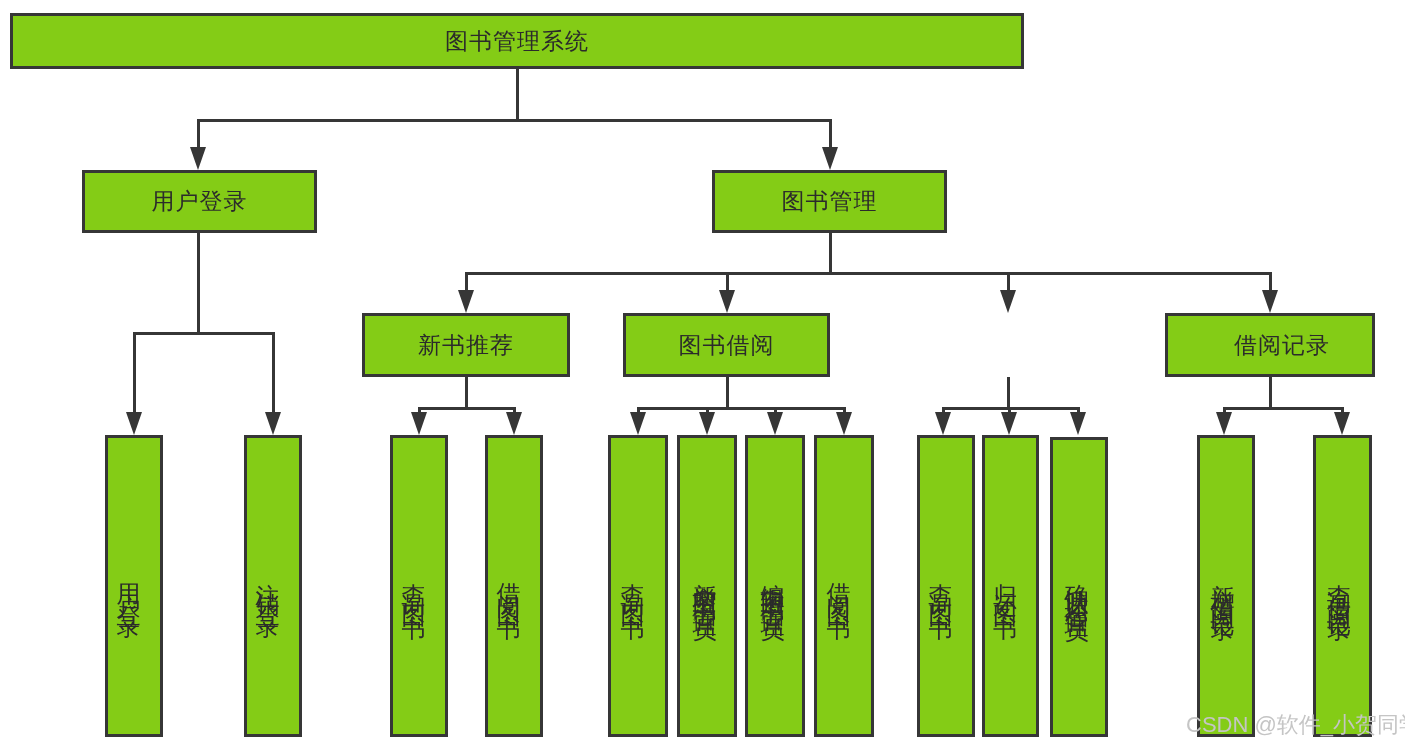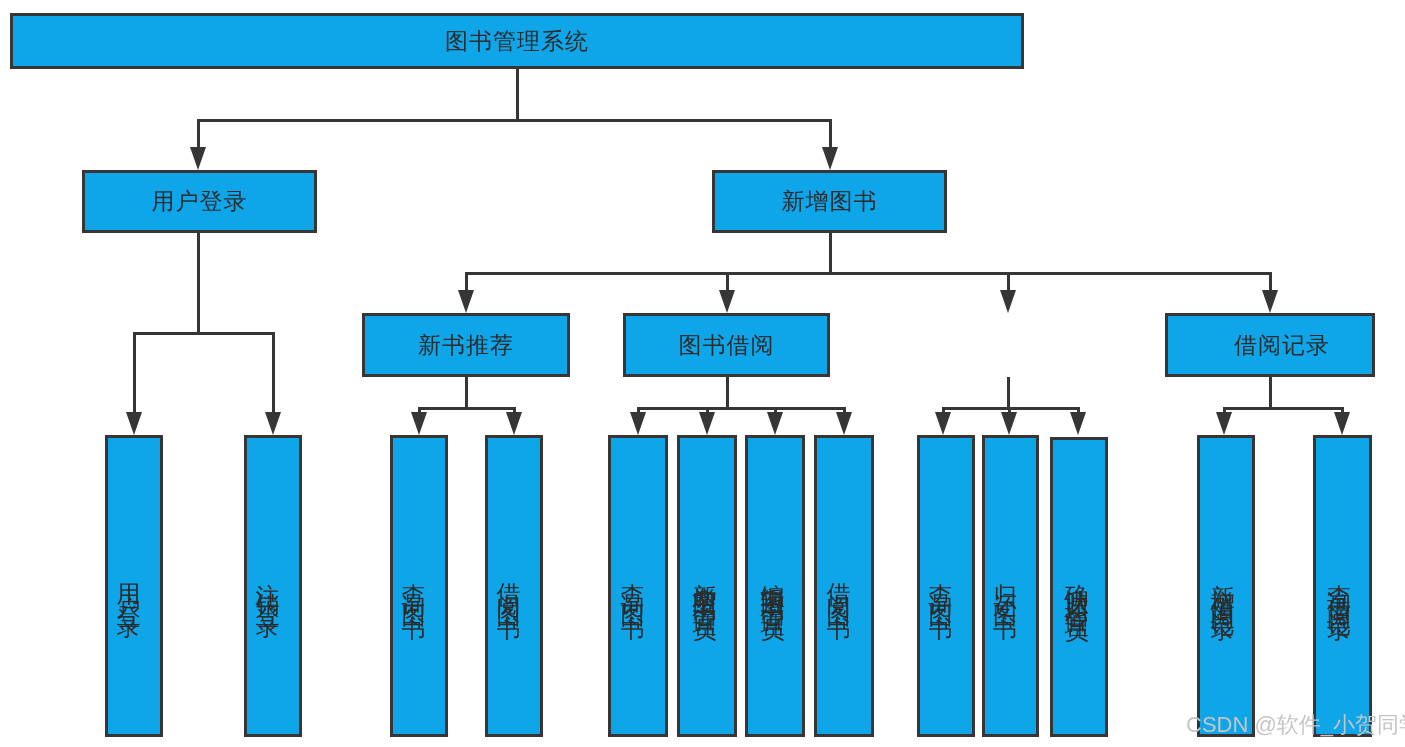--- a/index.html
+++ b/index.html
@@ -8,21 +8,21 @@
     width: 1405px;
     height: 747px;
     background: #ffffff;
     font-family: "Liberation Sans", "DejaVu Sans", sans-serif;
     overflow: hidden;
   }
   .box {
     position: absolute;
     box-sizing: border-box;
     border: 3px solid #363636;
-    background: #0ea5e9;
+    background: #84cc16;
     color: #2b2b2b;
     display: flex;
     align-items: center;
     justify-content: center;
   }
   .hbox { font-size: 23px; letter-spacing: 1px; }
   .vbox {
     writing-mode: vertical-rl;
     text-orientation: mixed;
     font-size: 24px;
@@ -59,21 +59,21 @@
 
   <div class="vline" style="left:516px; top:69px; height:52px;"></div>
 
   <div class="hline" style="left:197px; top:119px; width:635px;"></div>
   <div class="vline" style="left:197px; top:119px; height:29px;"></div>
   <div class="arrow" style="left:190px; top:147px;"></div>
   <div class="vline" style="left:829px; top:119px; height:29px;"></div>
   <div class="arrow" style="left:822px; top:147px;"></div>
 
   <div class="box hbox" style="left:82px; top:170px; width:235px; height:63px;">用户登录</div>
-  <div class="box hbox" style="left:712px; top:170px; width:235px; height:63px;">新增图书</div>
+  <div class="box hbox" style="left:712px; top:170px; width:235px; height:63px;">图书管理</div>
 
   <div class="vline" style="left:197px; top:233px; height:101px;"></div>
   <div class="hline" style="left:133px; top:332px; width:142px;"></div>
   <div class="vline" style="left:133px; top:332px; height:80px;"></div>
   <div class="arrow" style="left:126px; top:412px;"></div>
   <div class="vline" style="left:272px; top:332px; height:80px;"></div>
   <div class="arrow" style="left:265px; top:412px;"></div>
 
   <div class="vline" style="left:829px; top:233px; height:41px;"></div>
   <div class="hline" style="left:465px; top:272px; width:807px;"></div>

